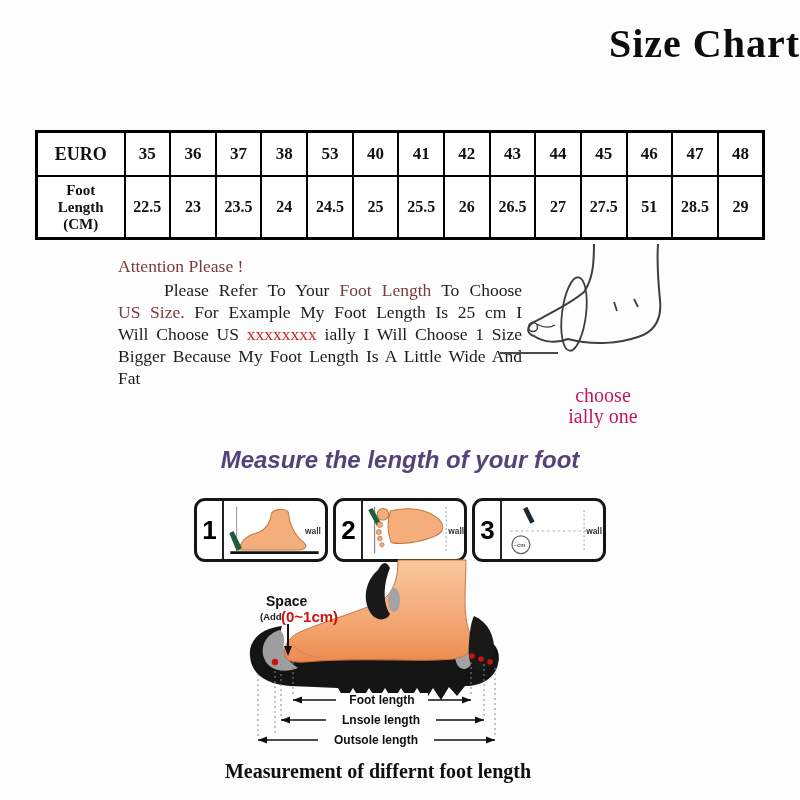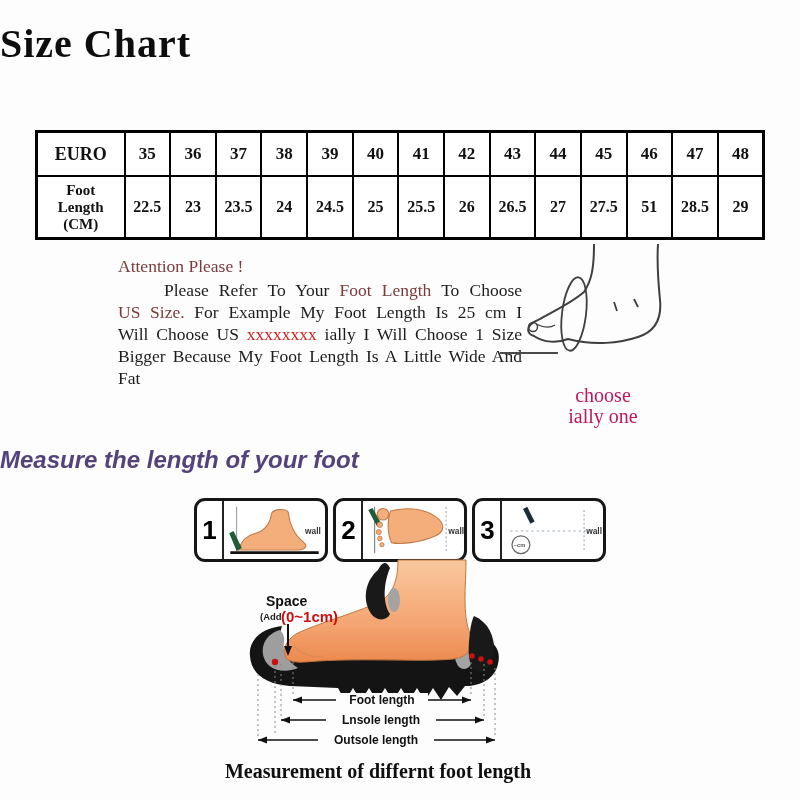--- a/index.html
+++ b/index.html
@@ -1,20 +1,20 @@
 <!DOCTYPE html>
 <html><head>
 <meta charset="utf-8">
 <style>
   html,body{margin:0;padding:0;background:#fff;}
   #canvas{position:relative;width:800px;height:800px;background:#fdfdfd;overflow:hidden;
           font-family:"Liberation Serif",serif;color:#111;}
 
   
-  .title{position:absolute;top:20px;left:0;width:800px;text-align:left;
+  .title{position:absolute;top:20px;left:0;width:800px;text-align:right;
          font-size:40px;font-weight:bold;letter-spacing:1px;color:#0d0d0d;}
   .subtitle{position:absolute;top:82px;left:0;width:800px;text-align:center;
             font-size:19px;font-weight:bold;color:#121212;}
   .subtitle .hl{color:#8b2020;}
 
   
   table.size{position:absolute;left:35px;top:130px;width:730px;border-collapse:collapse;
              table-layout:fixed;background:#fff;padding-left:47px;}
   table.size{border:3px solid #000;}
   table.size td{border:2px solid #000;text-align:center;vertical-align:middle;
@@ -33,21 +33,21 @@
   .attention .maroon{color:#7a3b3b;}
   .attention .redx{color:#cc2222;}
 
   
   .sketch{position:absolute;left:522px;top:242px;}
   .dashline{position:absolute;left:500px;top:352px;width:58px;height:2px;background:#4a4a4a;}
   .sketch-note{position:absolute;left:528px;top:385px;width:150px;text-align:center;
                font-size:20px;line-height:21px;color:#be185d;}
 
   
-  .measure-heading{position:absolute;top:446px;left:0;width:800px;text-align:left;
+  .measure-heading{position:absolute;top:446px;left:0;width:800px;text-align:center;
                    font-family:"Liberation Sans",sans-serif;font-style:italic;font-weight:bold;
                    font-size:24px;color:#54437b;}
 
   
   .panels{position:absolute;left:194px;top:498px;display:flex;gap:5px;}
   .panel{width:128px;height:58px;border:3px solid #161616;border-radius:11px;background:#fff;
          display:flex;align-items:stretch;overflow:hidden;}
   .panel .num{width:25px;display:flex;align-items:center;justify-content:center;
               font-family:"Liberation Sans",sans-serif;font-weight:bold;font-size:26px;
               border-right:2px solid #222;color:#000;}
@@ -80,21 +80,21 @@
         <col style="width:88px">
         <col span="14">
       </colgroup>
     <tbody>
         <tr class="r1">
       <td class="rowlab"><span class="single">EURO</span></td>
       <td>35</td>
       <td>36</td>
       <td>37</td>
       <td>38</td>
-      <td>39</td>
+      <td>53</td>
       <td>40</td>
       <td>41</td>
       <td>42</td>
       <td>43</td>
       <td>44</td>
       <td>45</td>
       <td>46</td>
       <td>47</td>
       <td>48</td>
     </tr>

